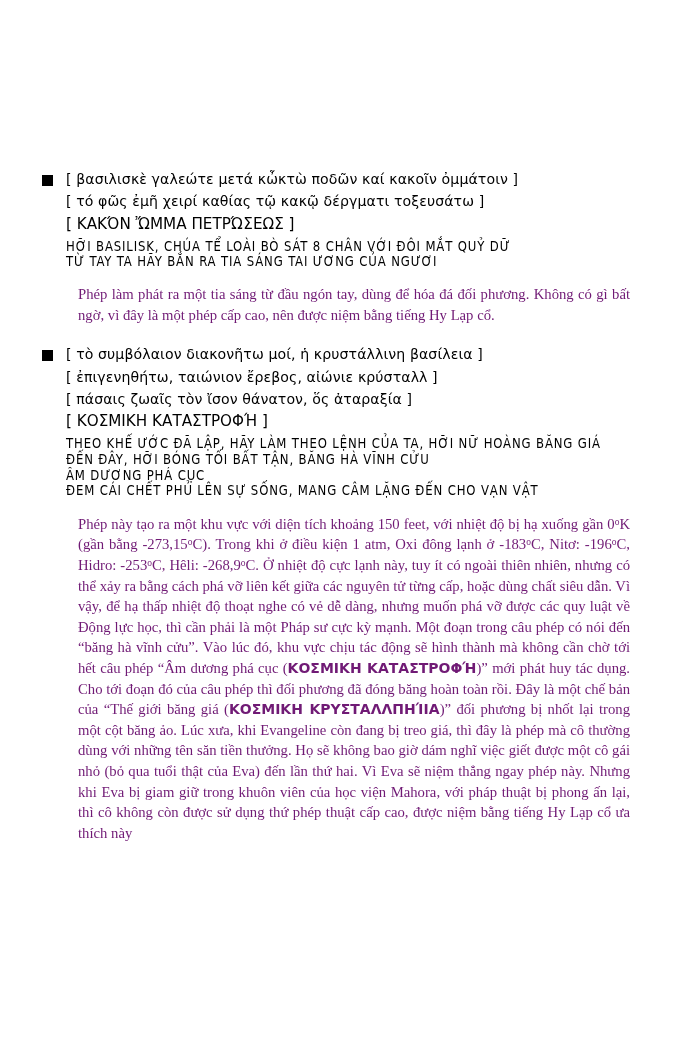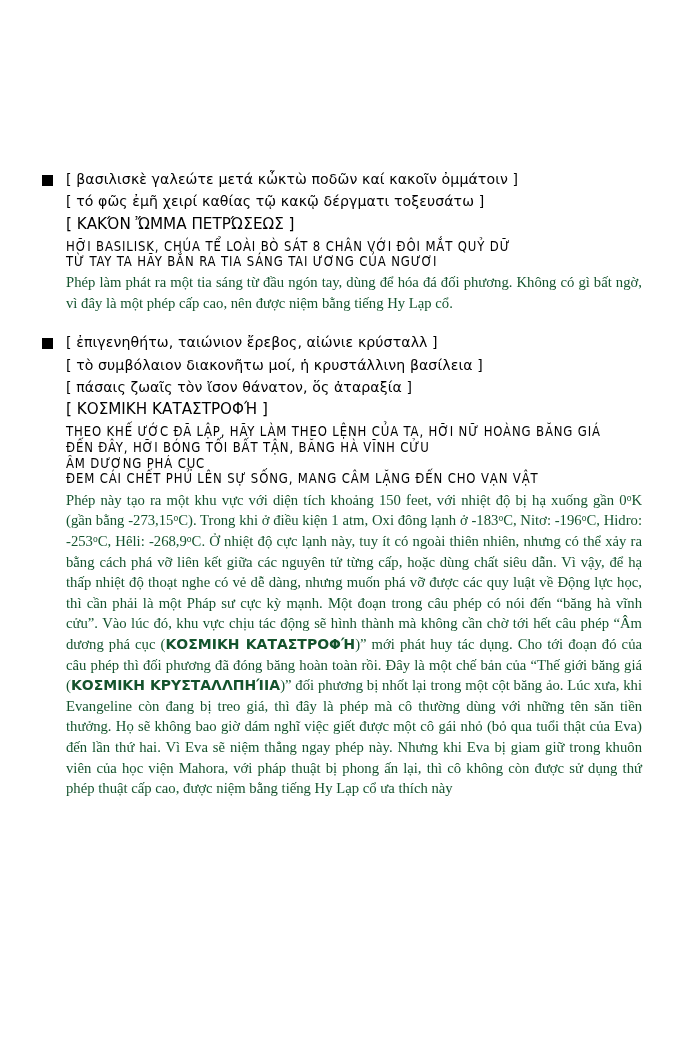--- a/index.html
+++ b/index.html
@@ -79,22 +79,22 @@
     padding-bottom: 1px;
   }
 
   
   .prose {
     font-family: "Liberation Serif", serif;
     font-size: 14.7px;
     line-height: 20.6px;
     text-align: justify;
     text-justify: inter-word;
-    color: #14532d;
-    margin: 0;
+    color: #701a75;
+    margin: 12px;
     padding-top: 2px;
   }
   .prose.second {
     padding-top: 3px;
     text-align: justify;
   }
   .prose sup {
     font-size: 9.5px;
     vertical-align: 0.45em;
     line-height: 0;
@@ -122,22 +122,22 @@
           <div class="chant">HỠI BASILISK, CHÚA TỂ LOÀI BÒ SÁT 8 CHÂN VỚI ĐÔI MẮT QUỶ DỮ</div>
           <div class="chant">TỪ TAY TA HÃY BẮN RA TIA SÁNG TAI ƯƠNG CỦA NGƯƠI</div>
         </div>
         <p class="prose">Phép làm phát ra một tia sáng từ đầu ngón tay, dùng để hóa đá đối phương. Không có gì bất ngờ, vì đây là một phép cấp cao, nên được niệm bằng tiếng Hy Lạp cổ.</p>
       </div>
     </div>
 
     <div class="entry">
       <span class="bullet"></span>
       <div class="entry-body">
+        <div class="greek">[ τὸ συμβόλαιον διακονῆτω μοί, ἡ κρυστάλλινη βασίλεια ]</div>
         <div class="greek">[ ἐπιγενηθήτω, ταιώνιον ἔρεβος, αἰώνιε κρύσταλλ ]</div>
-        <div class="greek">[ τὸ συμβόλαιον διακονῆτω μοί, ἡ κρυστάλλινη βασίλεια ]</div>
         <div class="greek">[ πάσαις ζωαῖς τὸν ἴσον θάνατον, ὅς ἀταραξία ]</div>
         <div class="greek-caps">[ ΚΟΣΜΙΚΗ ΚΑΤΑΣΤΡΟΦΉ ]</div>
         <div class="chant-block">
           <div class="chant">THEO KHẾ ƯỚC ĐÃ LẬP, HÃY LÀM THEO LỆNH CỦA TA, HỠI NỮ HOÀNG BĂNG GIÁ</div>
           <div class="chant">ĐẾN ĐÂY, HỠI BÓNG TỐI BẤT TẬN, BĂNG HÀ VĨNH CỬU</div>
           <div class="chant">ÂM DƯƠNG PHÁ CỤC</div>
           <div class="chant">ĐEM CÁI CHẾT PHỦ LÊN SỰ SỐNG, MANG CÂM LẶNG ĐẾN CHO VẠN VẬT</div>
         </div>
         <p class="prose second" id="prose-2">Phép này tạo ra một khu vực với diện tích khoảng 150 feet, với nhiệt độ bị hạ xuống gần 0<sup>o</sup>K (gần bằng -273,15<sup>o</sup>C). Trong khi ở điều kiện 1 atm, Oxi đông lạnh ở -183<sup>o</sup>C, Nitơ: -196<sup>o</sup>C, Hidro: -253<sup>o</sup>C, Hêli: -268,9<sup>o</sup>C. Ở nhiệt độ cực lạnh này, tuy ít có ngoài thiên nhiên, nhưng có thể xảy ra bằng cách phá vỡ liên kết giữa các nguyên tử từng cấp, hoặc dùng chất siêu dẫn. Vì vậy, để hạ thấp nhiệt độ thoạt nghe có vẻ dễ dàng, nhưng muốn phá vỡ được các quy luật về Động lực học, thì cần phải là một Pháp sư cực kỳ mạnh. Một đoạn trong câu phép có nói đến “băng hà vĩnh cửu”. Vào lúc đó, khu vực chịu tác động sẽ hình thành mà không cần chờ tới hết câu phép “Âm dương phá cục (<span class="gk-inline nowrap">ΚΟΣΜΙΚΗ ΚΑΤΑΣΤΡΟΦΉ</span>)” mới phát huy tác dụng. Cho tới đoạn đó của câu phép thì đối phương đã đóng băng hoàn toàn rồi. Đây là một chế bản của “Thế giới băng giá (<span class="gk-inline nowrap">ΚΟΣΜΙΚΗ ΚΡΥΣΤΑΛΛΠΗΊΙΑ</span>)” đối phương bị nhốt lại trong một cột băng ảo. Lúc xưa, khi Evangeline còn đang bị treo giá, thì đây là phép mà cô thường dùng với những tên săn tiền thưởng. Họ sẽ không bao giờ dám nghĩ việc giết được một cô gái nhỏ (bỏ qua tuổi thật của Eva) đến lần thứ hai. Vì Eva sẽ niệm thẳng ngay phép này. Nhưng khi Eva bị giam giữ trong khuôn viên của học viện Mahora, với pháp thuật bị phong ấn lại, thì cô không còn được sử dụng thứ phép thuật cấp cao, được niệm bằng tiếng Hy Lạp cổ ưa thích này</p>
       </div>

